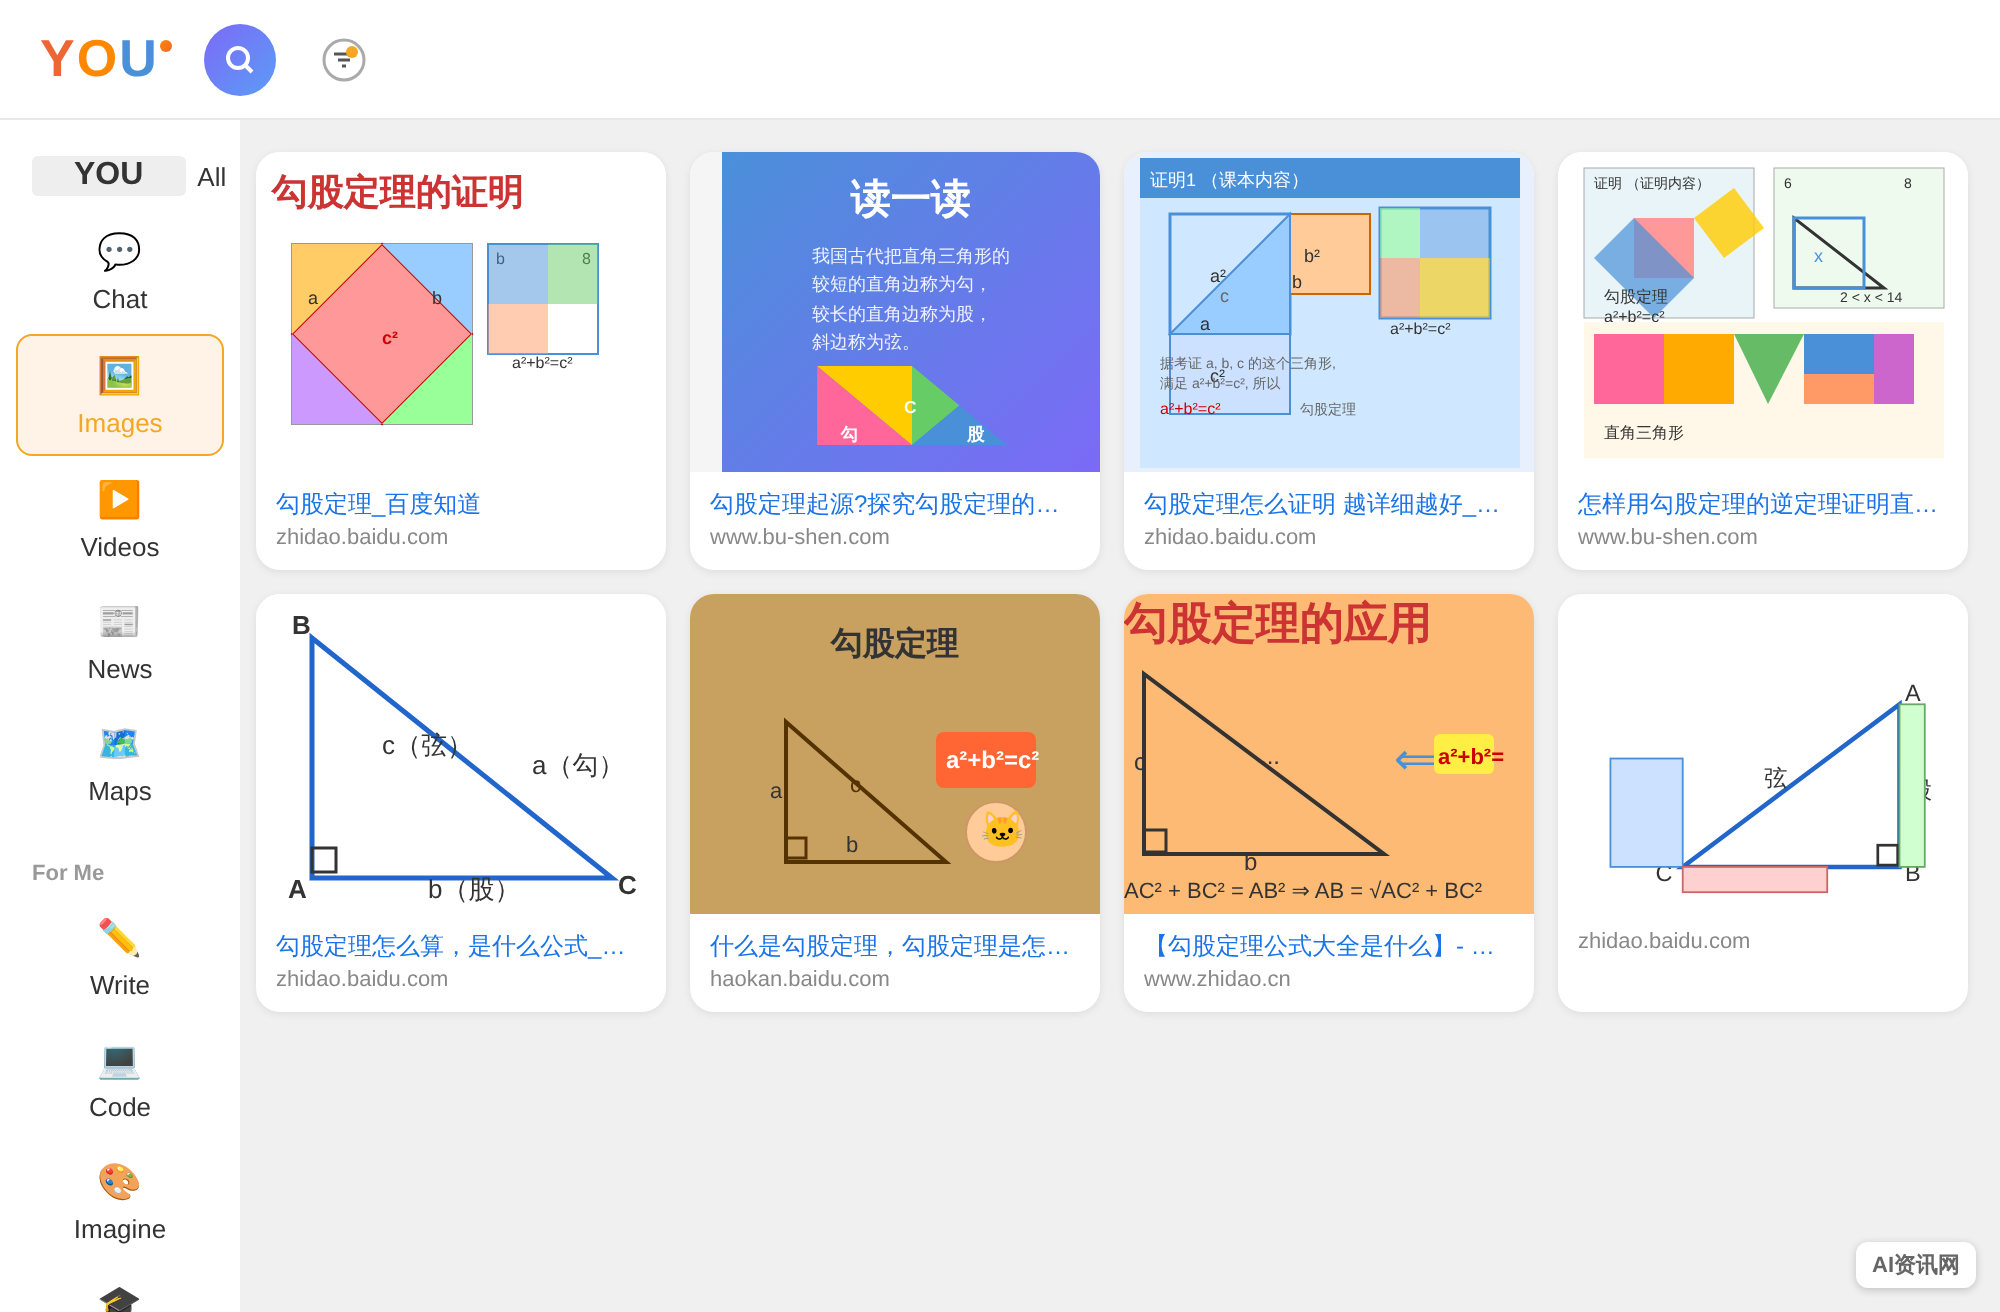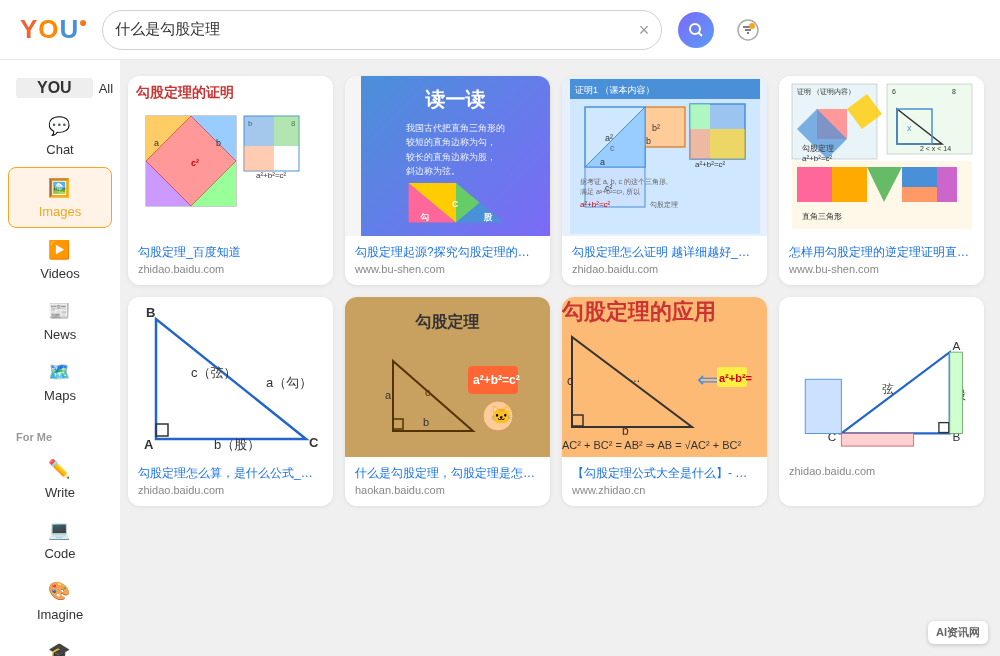--- a/index.html
+++ b/index.html
@@ -231,21 +231,21 @@
       background: white;
       width: 100%;
       height: 100%;
       display: flex;
       flex-direction: column;
       align-items: flex-start;
       padding: 8px;
       position: relative;
     }
     .proof-title {
-      font-size: 14px;
+      font-size: 18px;
       font-weight: 800;
       color: #cc3333;
       margin-bottom: 4px;
     }
 
     .img-read {
       background: linear-gradient(135deg, #4a90d9 0%, #7c6af7 100%);
       width: 100%;
       height: 100%;
       display: flex;
@@ -351,24 +351,20 @@
   </style>
 </head>
 <body>
 
 <div class="header">
   <div class="logo">
     <span class="logo-y">Y</span>
       <span class="logo-o">O</span>
       <span class="logo-u">U</span>
       <span class="logo-dot"></span>
-  </div>
-  <div class="search-bar">
-    <input class="search-input" type="text" value="什么是勾股定理" style="">
-    <span class="search-clear">×</span>
   </div>
   <button class="search-btn">
     <svg width="16" height="16" viewBox="0 0 16 16" fill="white">
       <circle cx="7" cy="7" r="5" stroke="white" stroke-width="2" fill="none"></circle>
       <line x1="10.5" y1="10.5" x2="14" y2="14" stroke="white" stroke-width="2"></line>
     </svg>
   </button>
   <div class="filter-btn">
     <svg width="22" height="22" viewBox="0 0 22 22" fill="none">
       <circle cx="11" cy="11" r="10" stroke="#aaa" stroke-width="1.5" fill="none"></circle>

